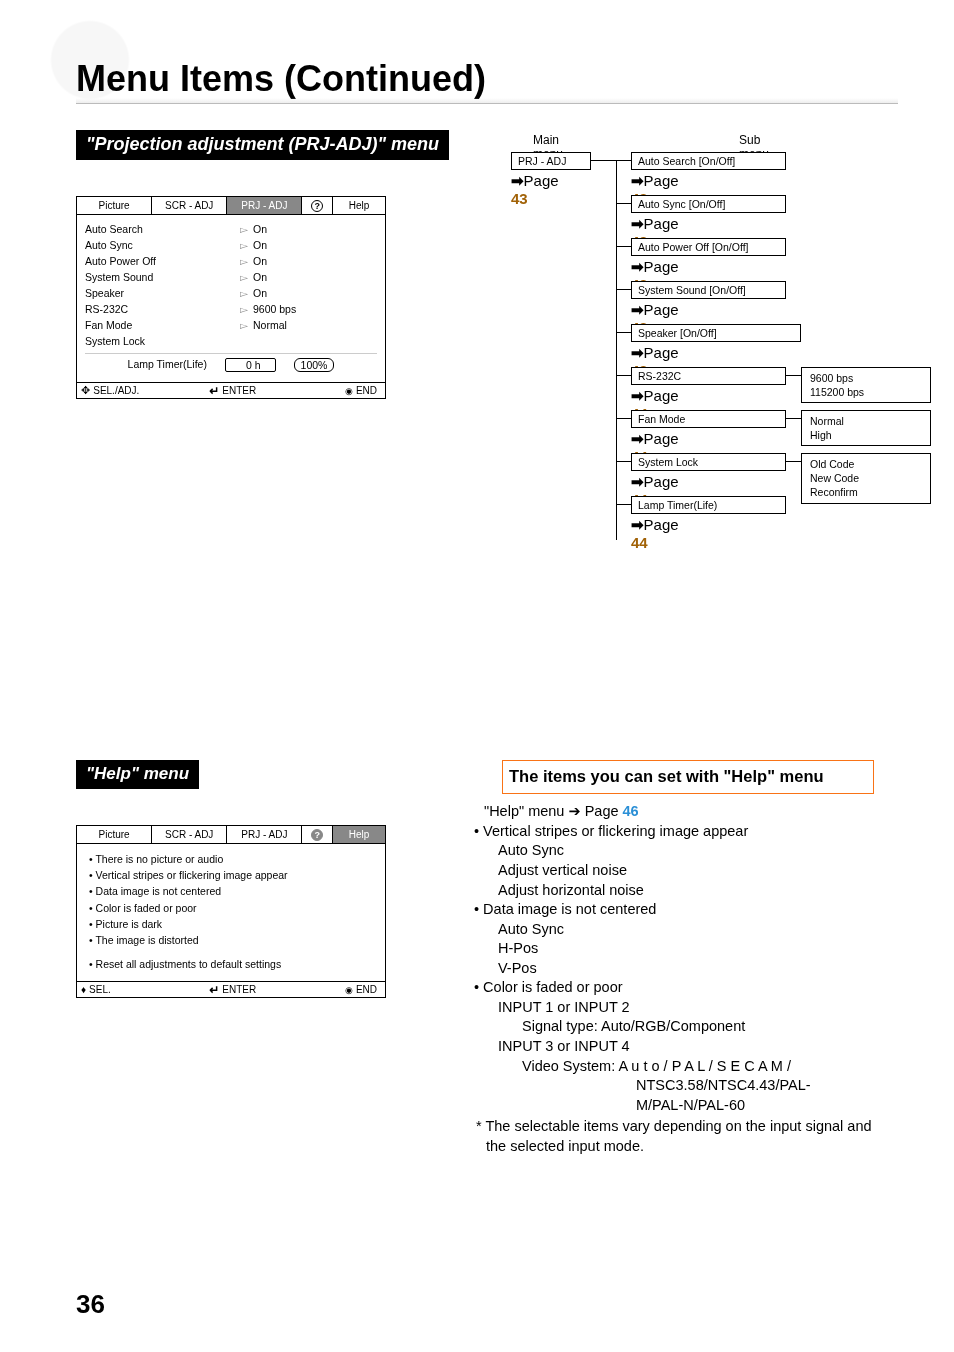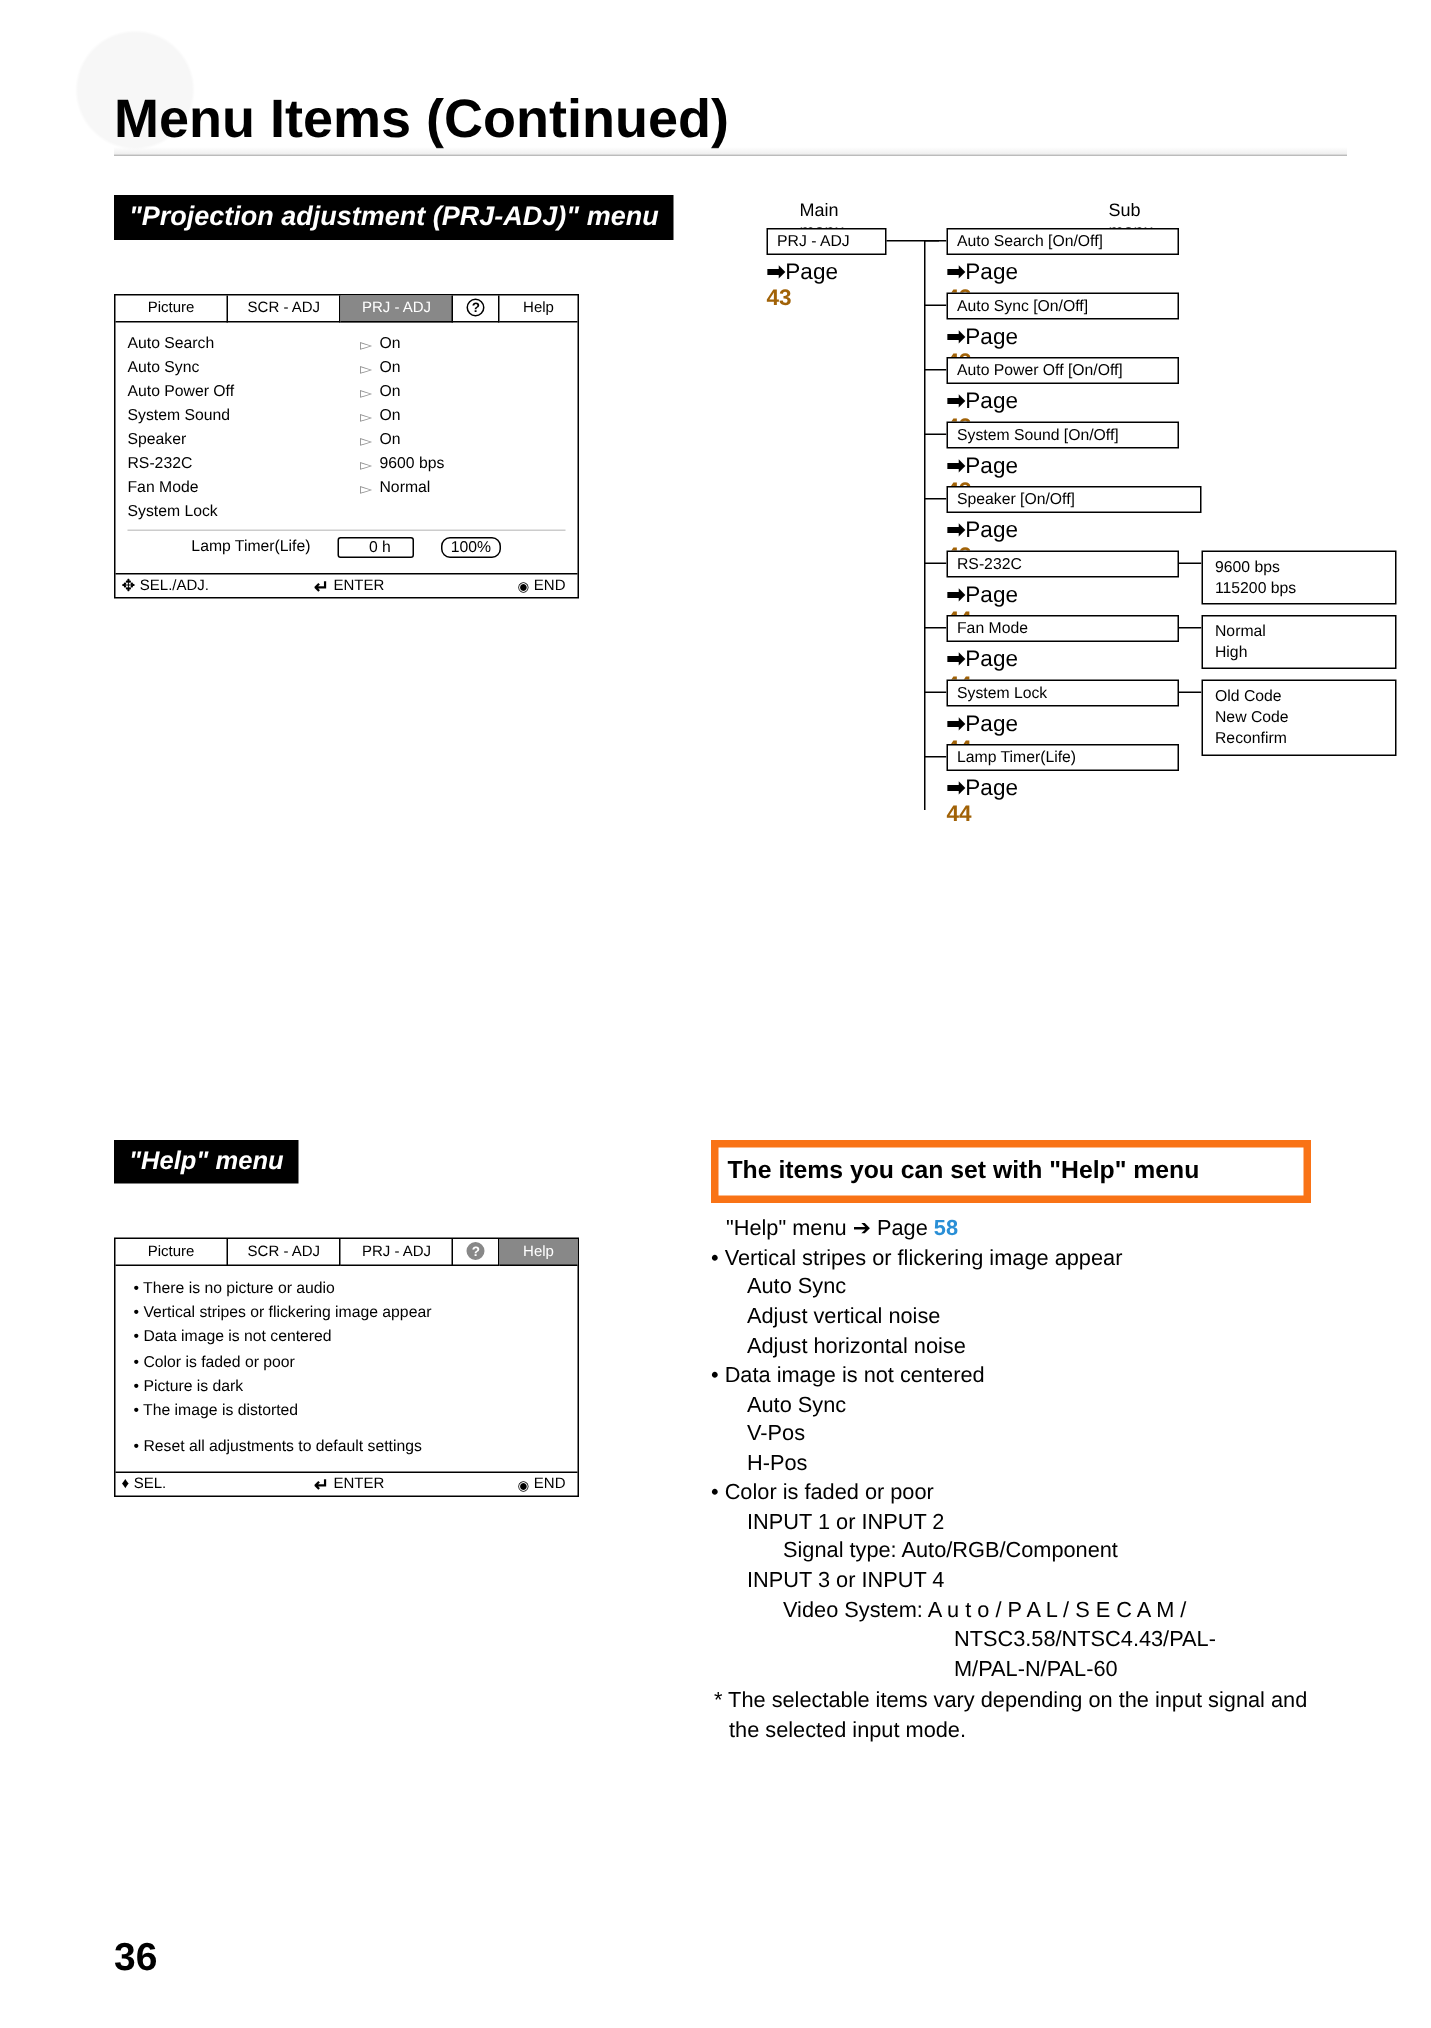--- a/index.html
+++ b/index.html
@@ -93,21 +93,21 @@
   .page-link .num { color:#a16207; font-weight:bold;text-align:center; }
 
   .sub-box { position:absolute; border:1px solid #000; font-size:10.5px; padding:3px 8px; background:#fff; line-height:1.35; width:130px;}
 
   
   .section2 { position: absolute; top: 760px; left: 76px; right: 60px; }
   .help-right {
     position:absolute; left:398px; top:0; width:400px; font-size:14.5px; line-height:1.35;
   }
   .help-right-title {
-    border:5px solid #f97316; padding:4px 6px 6px 6px; font-weight:bold; font-size:16.5px; text-align:justify; margin-bottom:8px;
+    border:1px solid #f97316; padding:4px 6px 6px 6px; font-weight:bold; font-size:16.5px; text-align:justify; margin-bottom:8px;margin-left:28px;
   }
   .help-right .ind1 { padding-left:24px; }
   .help-right .ind2 { padding-left:48px; }
   .help-right .ind3b { padding-left:162px; }
   .help-right .note { padding-left:12px; text-indent:-10px; }
 
   .page-number { position:absolute; left:76px; bottom:32px; font-size:26px; font-weight:bold; }
 
   .q-icon{display:inline-block; width:12px; height:12px; border-radius:50%; border:1.2px solid #000; font-size:9px; line-height:11px; text-align:center; font-weight:bold;}
   .q-icon.inv{background:#888; color:#fff; border-color:#888;}
@@ -260,30 +260,30 @@
       <span class="f1 icon-updown">SEL.</span>
       <span class="f2 icon-enter">ENTER</span>
       <span class="f3 icon-end">END</span>
     </div>
   </div>
 
   
   <div class="help-right">
     <div class="help-right-title">The items you can set with "Help" menu</div>
     <div style="padding-left:10px;">
-      <span>"Help" menu </span>➔ <span>Page</span> <span class="num" style="color:#2a8fd6;font-weight:bold">58</span>
+      <span>"Help" menu </span>➔ <span>Page</span> <span class="num" style="color:#2a8fd6;font-weight:bold">46</span>
     </div>
     <div>• Vertical stripes or flickering image appear</div>
     <div class="ind1">Auto Sync</div>
     <div class="ind1">Adjust vertical noise</div>
     <div class="ind1">Adjust horizontal noise</div>
     <div>• Data image is not centered</div>
     <div class="ind1">Auto Sync</div>
+    <div class="ind1">H-Pos</div>
     <div class="ind1">V-Pos</div>
-    <div class="ind1">H-Pos</div>
     <div>• Color is faded or poor</div>
     <div class="ind1">INPUT 1 or INPUT 2</div>
     <div class="ind2">Signal type: Auto/RGB/Component</div>
     <div class="ind1">INPUT 3 or INPUT 4</div>
     <div class="ind2">Video System: A u t o / P A L / S E C A M /</div>
     <div class="ind3b">NTSC3.58/NTSC4.43/PAL-</div>
     <div class="ind3b">M/PAL-N/PAL-60</div>
     <div class="note" style="margin-top:2px">* The selectable items vary depending on the input signal and the selected input mode.</div>
   </div>
 </div>

